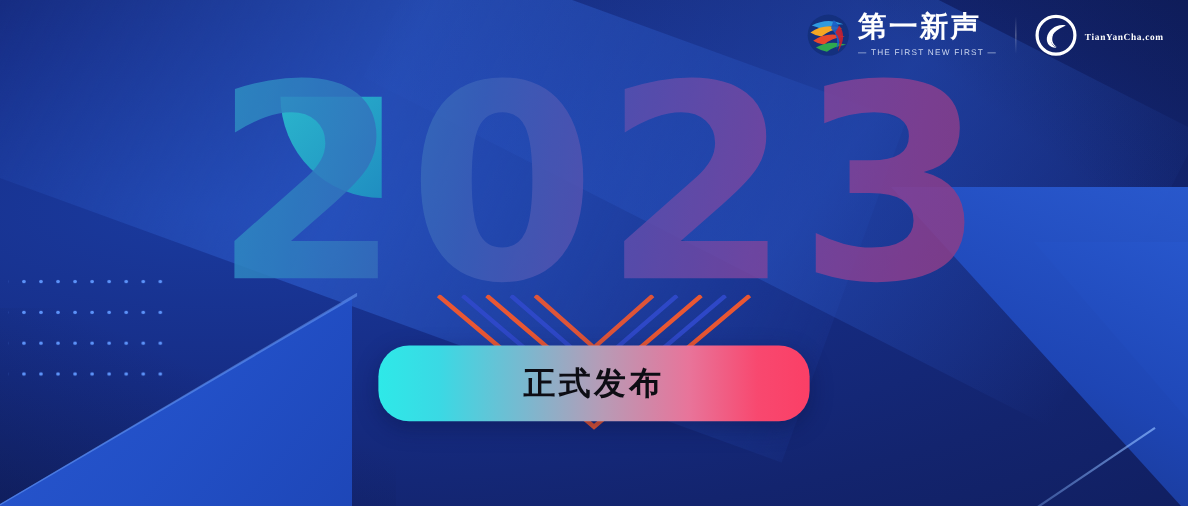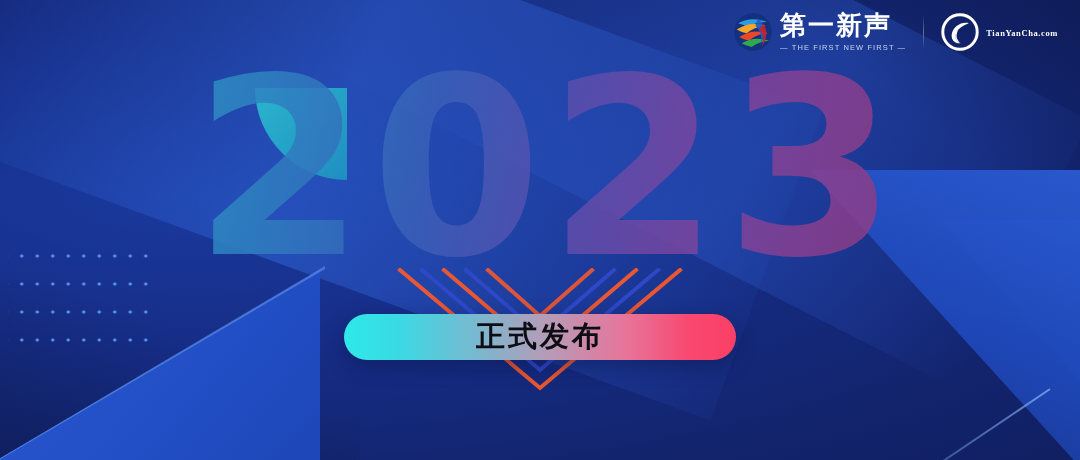--- a/index.html
+++ b/index.html
@@ -150,21 +150,21 @@
     white-space:nowrap;
   }
   .title-1{ font-size:49px; line-height:62px; }
   .title-2{ font-size:49px; line-height:62px; margin-top:2px; }
 
   
   .pill{
     position:absolute;
     left:50%; top:314px;
     transform:translateX(-50%);
-    width:392px; height:46px;
+    width:392px; height:69px;
     border-radius:28px;
     background:linear-gradient(90deg,
       #2ee9e8 0%,
       #3ad9e4 14%,
       #7ab8cf 34%,
       #b79bb6 52%,
       #e8749a 72%,
       #f8486f 88%,
       #fb3f66 100%);
     box-shadow:0 6px 20px rgba(8,16,60,.38);

